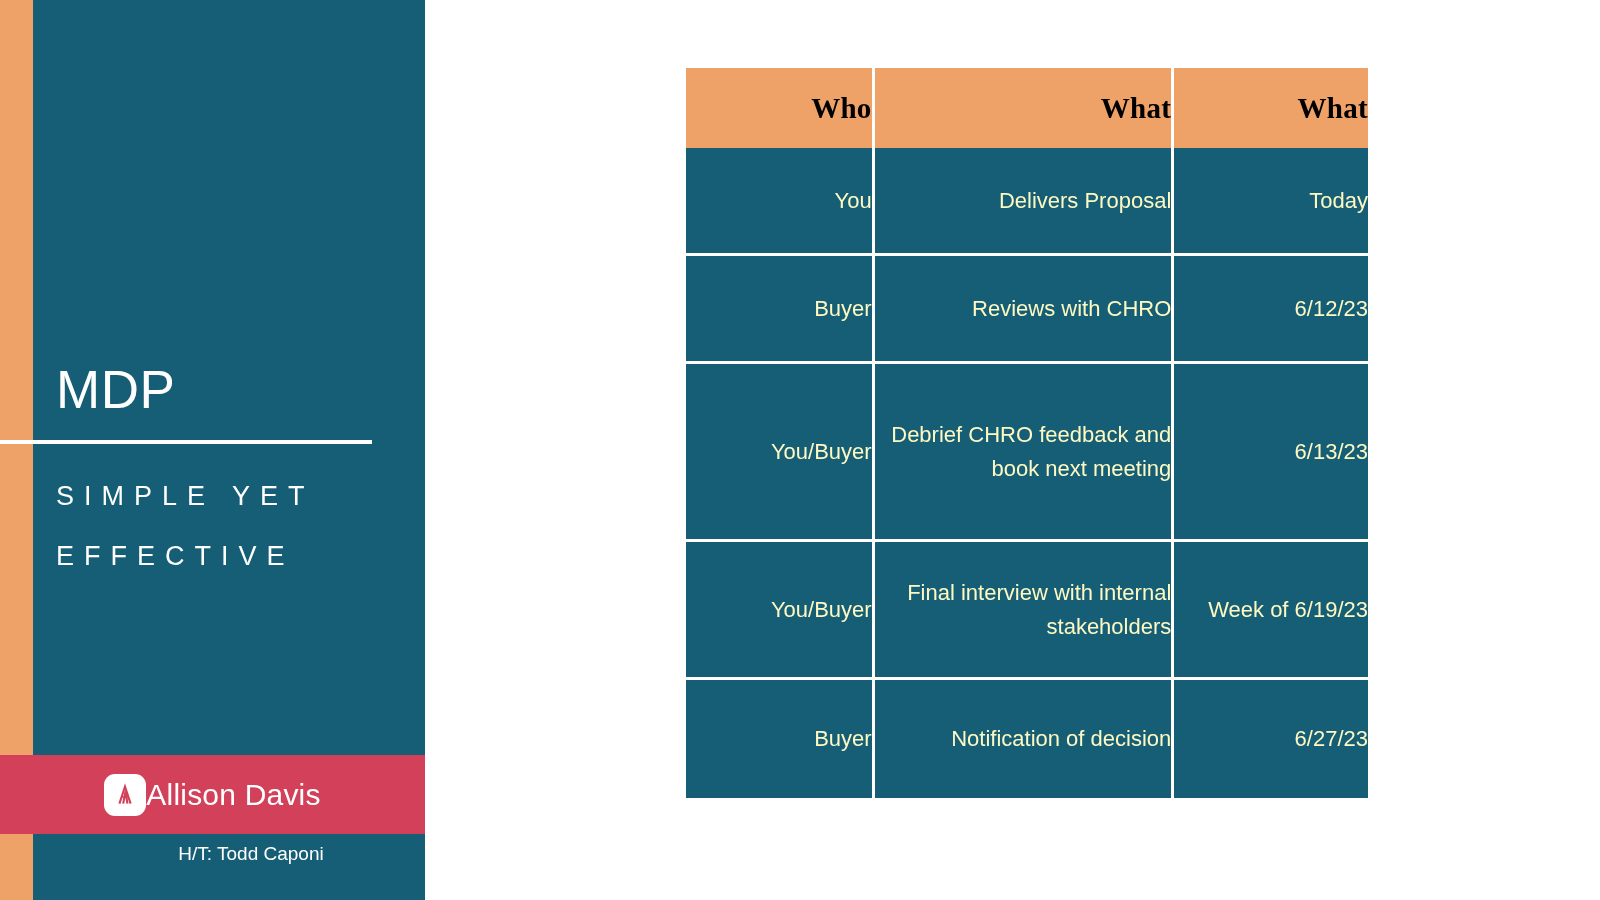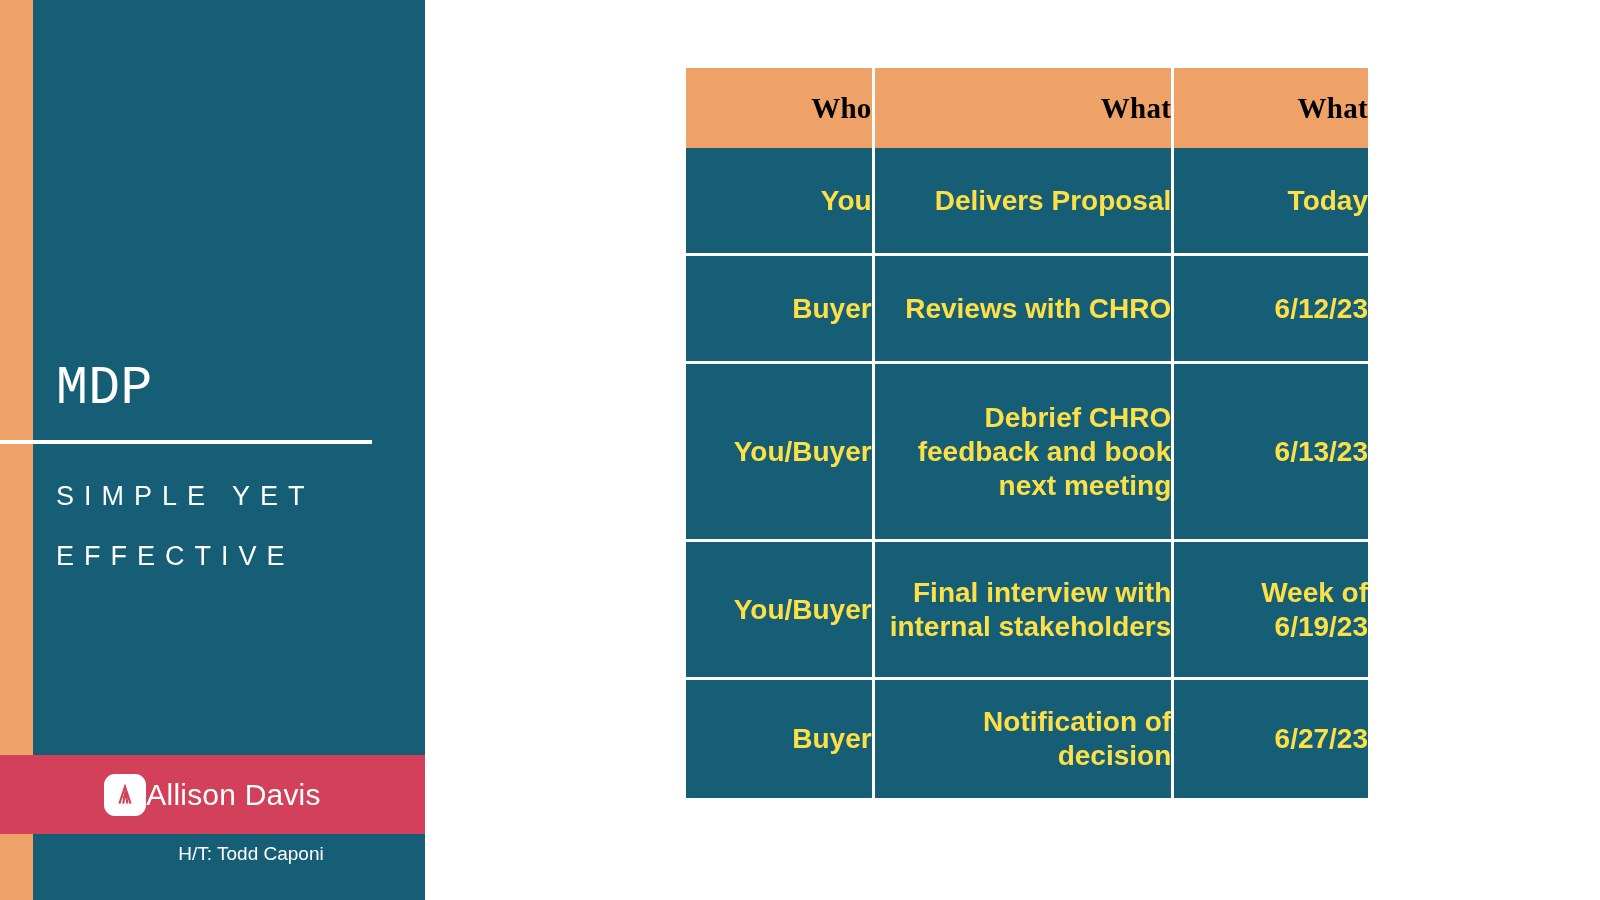--- a/index.html
+++ b/index.html
@@ -34,21 +34,21 @@
     left: 33px; top: 0;
     width: 392px;
     height: 900px;
     background: #155e75;
   }
 
   .slide-title {
     position: absolute;
     left: 56px;
     top: 363px;
-    font-family: Liberation Mono, monospace;
+    font-family: Liberation Sans, sans-serif;
     font-size: 53px;
     line-height: 1;
     color: #ffffff;
     letter-spacing: 0.5px;
     white-space: nowrap;
   }
 
   .title-rule {
     position: absolute;
     left: 0;
@@ -149,24 +149,24 @@
     background: #efa267;
     color: #000000;
     font-family: "Liberation Serif", serif;
     font-weight: bold;
     font-size: 29px;
     letter-spacing: 0.3px;
   }
 
   tbody td {
     background: #155e75;
-    color: #fde047;
-    font-family: "Liberation Sans", sans-serif;
-    font-weight: 700;
-    font-size: 28px;
+    color: #fef9c3;
+    font-family: "Liberation Sans", sans-serif;
+    font-weight: 400;
+    font-size: 22px;
     line-height: 34px;
     padding: 6px 12px;
   }
   .r1 td { height: 108px; }
   .r2 td { height: 108px; }
   .r3 td { height: 178px; }
   .r4 td { height: 138px; }
   .r5 td { height: 118px; }
 </style>
 </head>

